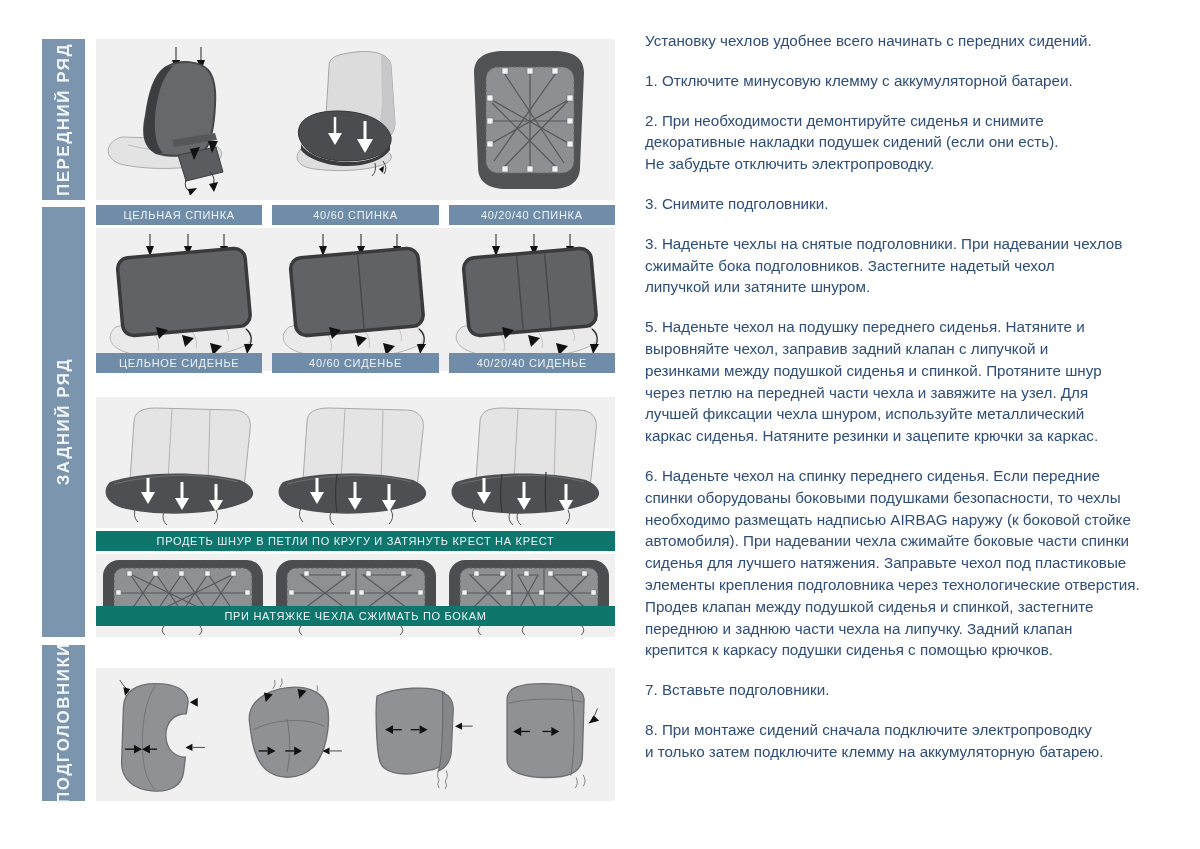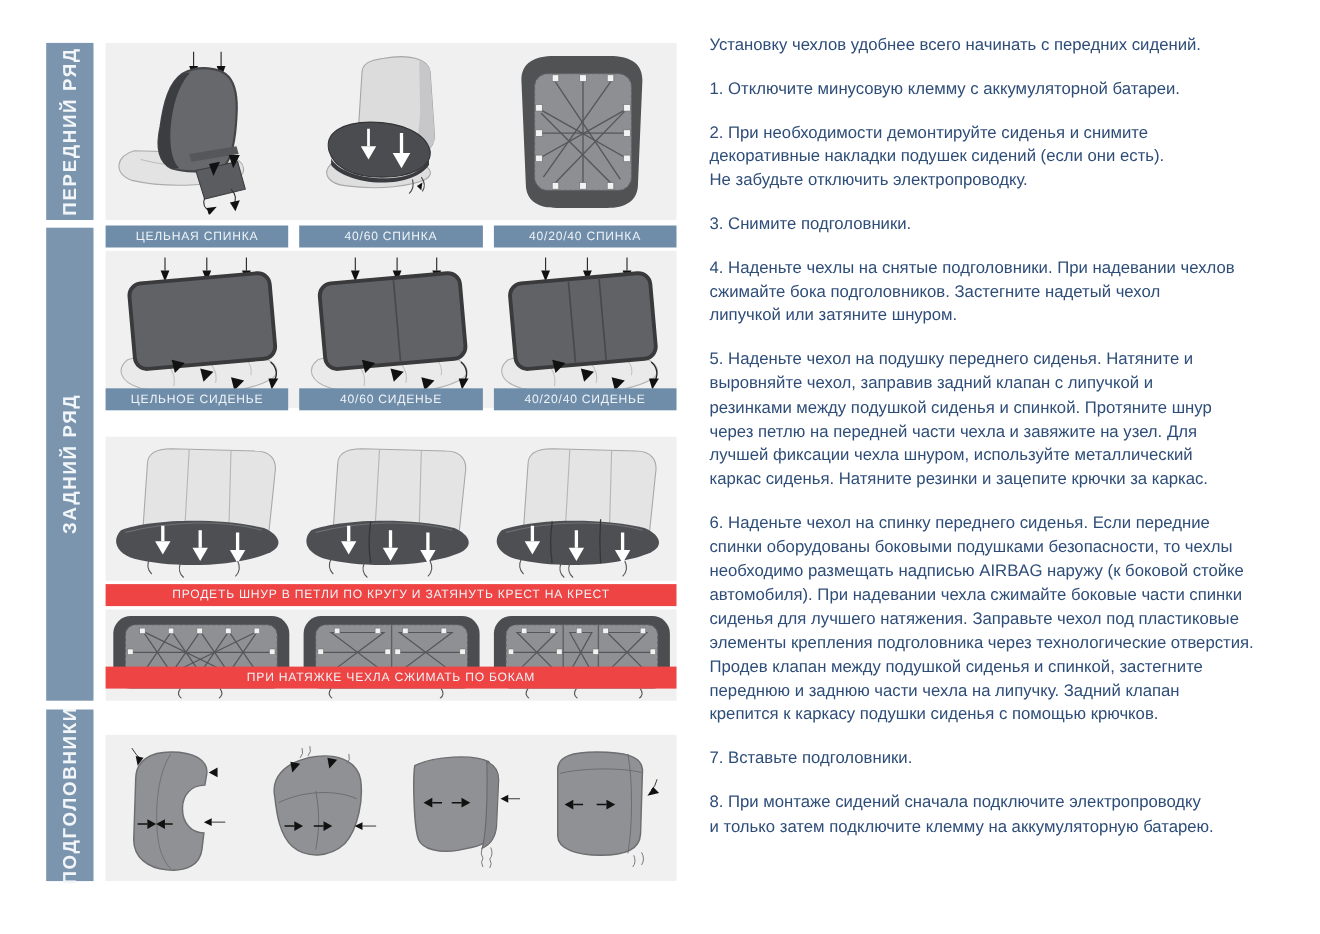--- a/index.html
+++ b/index.html
@@ -35,21 +35,21 @@
     display:flex;gap:10px;
   }
   .rA{top:205px;}
   .rB{top:353px;justify-content:flex-end;}
   .type-bar{
     flex:1;background:#6f8da9;color:#eef3f8;
     display:flex;align-items:center;justify-content:center;
     font-size:11px;letter-spacing:0.7px;white-space:nowrap;
   }
   .full-bar{
-    position:absolute;left:96px;width:519px;height:20px;background:#ef4444;
+    position:absolute;left:96px;width:519px;height:20px;background:#0f766e;
     color:#eef3f8;display:flex;align-items:center;justify-content:center;
     font-size:11px;letter-spacing:0.7px;
   }
   .f1{top:531px;}
   .f2{top:606px;}
   
   .text-col{position:absolute;left:645px;top:30px;width:520px;}
   .text-col p{
     margin:0 0 18px 0;color:#2e4d78;font-size:15.2px;line-height:21.8px;
     white-space:pre-line;
@@ -477,21 +477,21 @@
     </svg>
   </div>
 
   <main class="text-col">
     <p>Установку чехлов удобнее всего начинать с передних сидений.</p>
     <p>1. Отключите минусовую клемму с аккумуляторной батареи.</p>
     <p>2. При необходимости демонтируйте сиденья и снимите
 декоративные накладки подушек сидений (если они есть).
 Не забудьте отключить электропроводку.</p>
     <p>3. Снимите подголовники.</p>
-    <p>4. Наденьте чехлы на снятые подголовники. При надевании чехлов
+    <p>3. Наденьте чехлы на снятые подголовники. При надевании чехлов
 сжимайте бока подголовников. Застегните надетый чехол
 липучкой или затяните шнуром.</p>
     <p>5. Наденьте чехол на подушку переднего сиденья. Натяните и
 выровняйте чехол, заправив задний клапан с липучкой и
 резинками между подушкой сиденья и спинкой. Протяните шнур
 через петлю на передней части чехла и завяжите на узел. Для
 лучшей фиксации чехла шнуром, используйте металлический
 каркас сиденья. Натяните резинки и зацепите крючки за каркас.</p>
     <p>6. Наденьте чехол на спинку переднего сиденья. Если передние
 спинки оборудованы боковыми подушками безопасности, то чехлы

